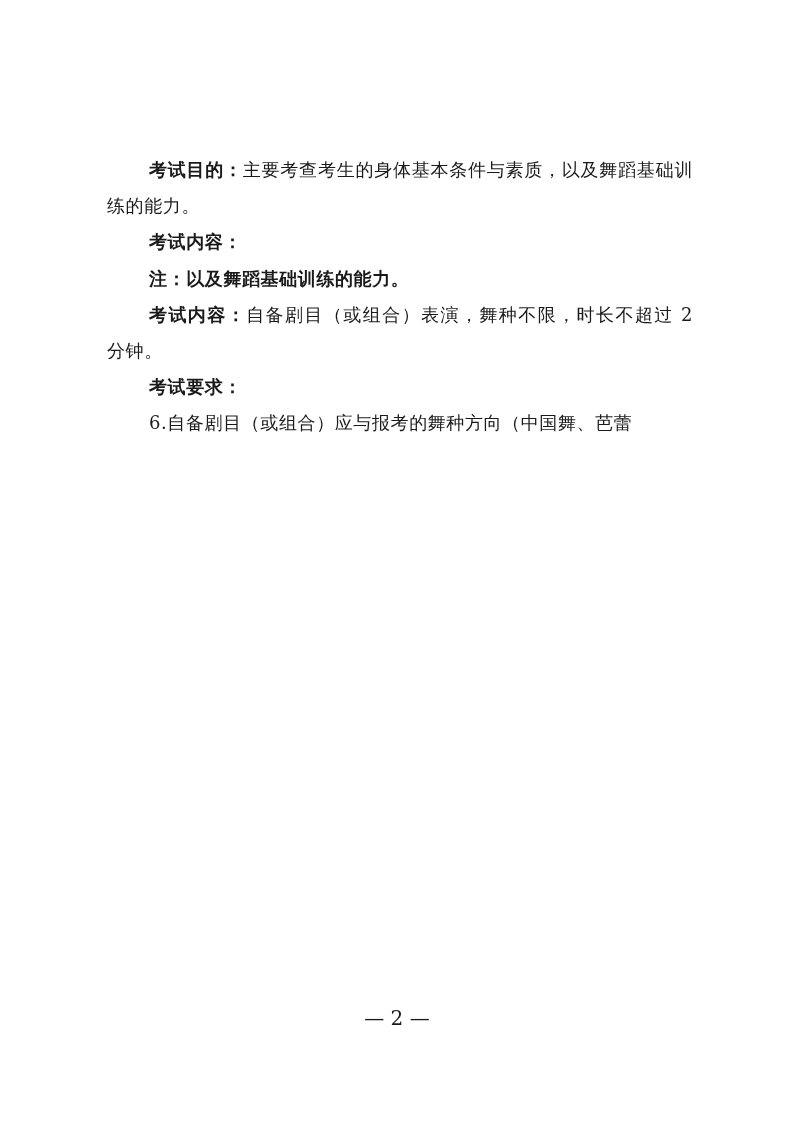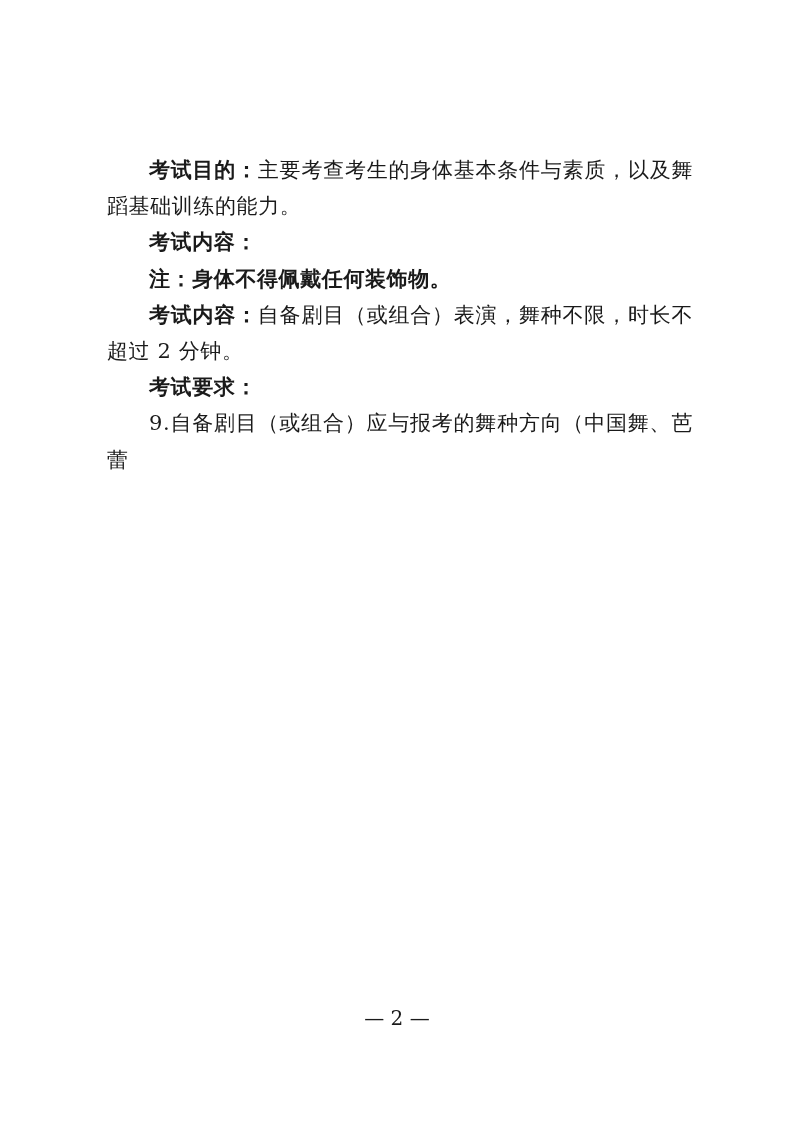--- a/index.html
+++ b/index.html
@@ -1,36 +1,36 @@
 <!DOCTYPE html>
 <html><head>
 <meta charset="utf-8">
 <style>
   html, body { margin: 0; padding: 0; background: #ffffff; }
   body { width: 794px; height: 1123px; position: relative; overflow: hidden; }
   .page {
     position: absolute; left: 107px; top: 152px; width: 586px;
     font-family: "DejaVu Serif", "Liberation Serif", serif;
-    font-size: 21px; color: #1a1a1a;
+    font-size: 18px; color: #1a1a1a;
     line-height: 36.2px;
   }
   .p { margin: 0; text-align: justify; text-align-last: left; letter-spacing: 0.6px; }
   .indent { text-indent: 42px; }
   .b { font-family: "DejaVu Sans", "Liberation Sans", sans-serif; font-weight: bold; letter-spacing: 0.6px; }
   .heading { text-indent: 42px; margin: 0; }
   .footer {
     position: absolute; left: 0; width: 794px; top: 1006px; text-align: center;
     font-family: "DejaVu Serif", "Liberation Serif", serif; font-size: 20px; color: #1a1a1a;
   }
 </style>
 </head>
 <body>
 
 <div class="page">
   <p class="p indent"><span class="b">考试目的：</span><span>主要考查考生的身体基本条件与素质，以及舞蹈基础训练的能力。</span></p>
   <p class="p indent"><span class="b">考试内容：</span></p>
-  <p class="p indent"><span class="b">注：身体不得佩戴任何装饰物。</span></p>
+  <p class="p indent"><span class="b">注：以及舞蹈基础训练的能力。</span></p>
   <p class="p indent"><span class="b">考试内容：</span><span>自备剧目（或组合）表演，舞种不限，时长不超过 2 分钟。</span></p>
   <p class="p indent"><span class="b">考试要求：</span></p>
-  <p class="p indent">9.自备剧目（或组合）应与报考的舞种方向（中国舞、芭蕾</p>
+  <p class="p indent">6.自备剧目（或组合）应与报考的舞种方向（中国舞、芭蕾</p>
 </div>
 
 <div class="footer">— 2 —</div>
 
 </body></html>

